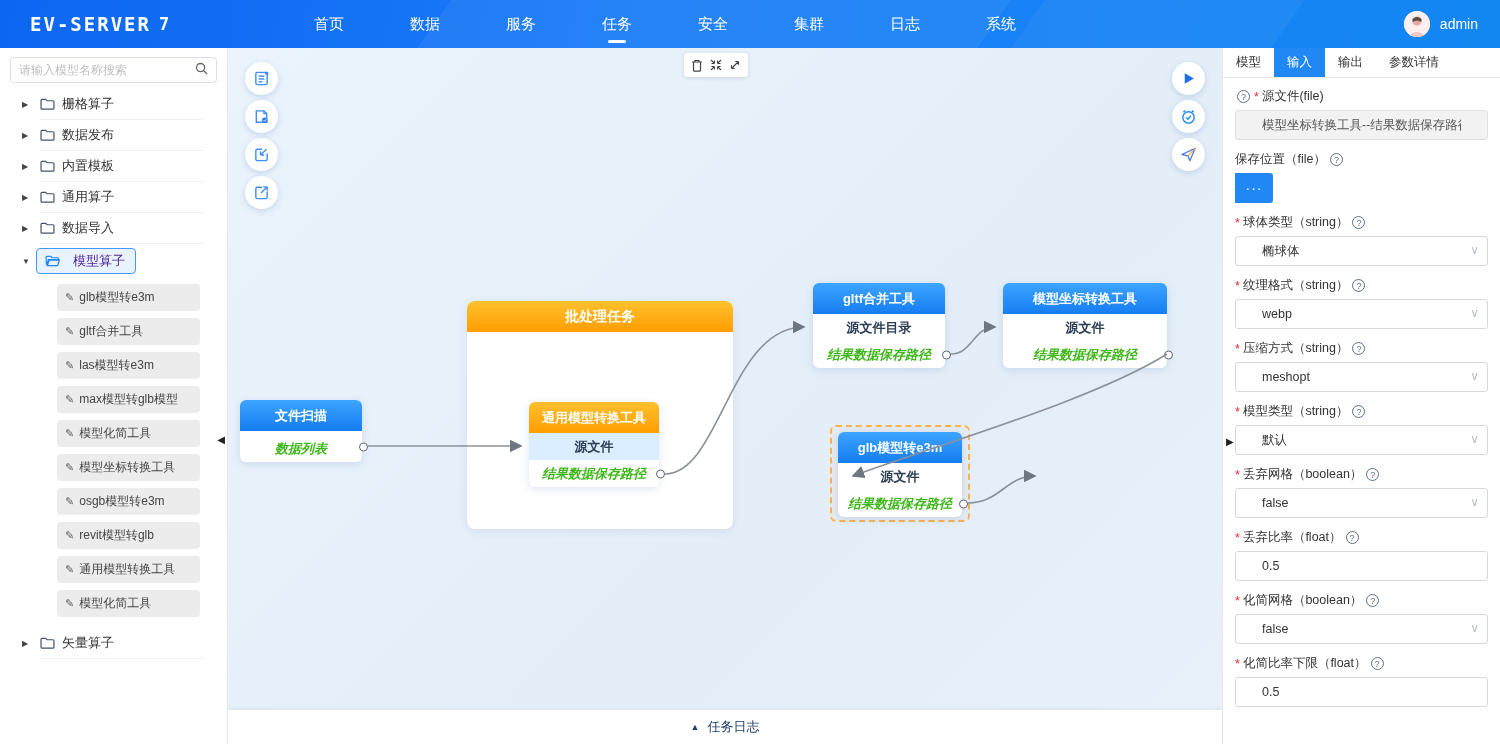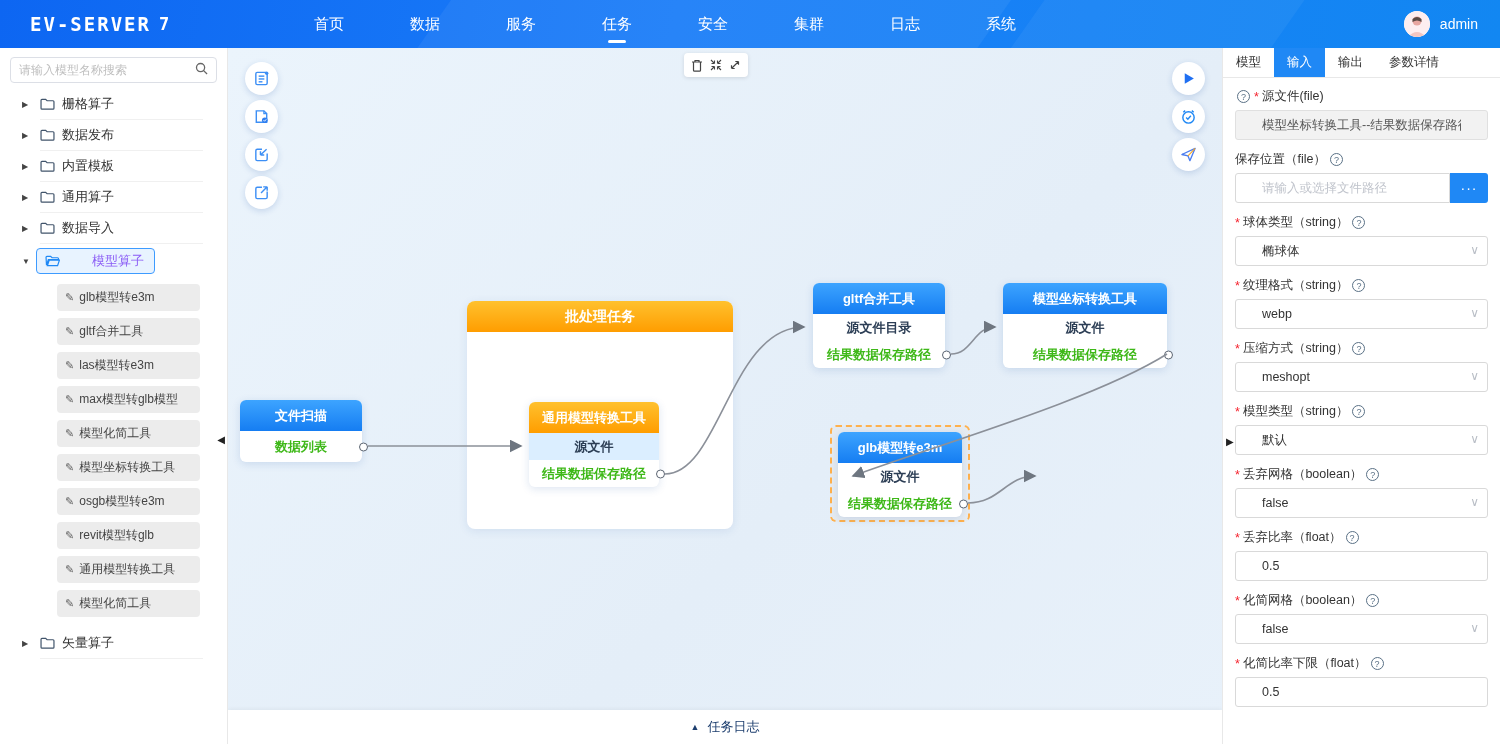--- a/index.html
+++ b/index.html
@@ -30,21 +30,21 @@
   .search-box input { border:none; outline:none; flex:1; font-size:12px; color:#333; font-family:inherit; background:transparent;}
   .search-box input::placeholder { color:#bfbfbf; }
   .tree { margin-top:4px; }
   .folder-row { display:flex; align-items:center; height:30px; padding-left:22px; cursor:pointer; }
   .caret { width:18px; font-size:8px; color:#444; }
   .f-icon { width:22px; display:flex; align-items:center; }
   .folder-label { font-size:13px; color:#333;text-align:right; }
   .sep { height:1px; background:#f0f0f0; margin:0 24px 0 40px; }
   .folder-pill { display:flex; align-items:center; gap:6px; background:#e8f3ff; border:1px solid #3d9bff;
     border-radius:4px; padding:3px 10px 3px 8px; margin-left:-4px; }
-  .folder-pill .folder-label { color:#8b5cf6;margin-left:19px; }
+  .folder-pill .folder-label { color:#4c1d95; }
   .children { padding:6px 0 4px 57px; }
   .child-item { width:143px; background:#ececec; border-radius:4px; padding:5px 8px; margin-bottom:7px;
     font-size:12px; color:#444; display:flex; align-items:center; gap:5px; cursor:pointer;}
   .clip-icon { color:#666; font-size:11px; }
   .side-collapse { position:absolute; right:2px; top:386px; font-size:10px; color:#222; cursor:pointer;}
 
   
   .canvas { position:absolute; left:228px; top:48px; width:994px; height:696px;
     background:linear-gradient(135deg,#ebf4fc 0%,#e4eef8 60%,#e8f1fa 100%); overflow:hidden; }
   .circle-btn { position:absolute; width:33px; height:33px; border-radius:50%; background:#fff;
@@ -56,23 +56,23 @@
   .group-box { position:absolute; left:239px; top:253px; width:266px; height:228px; background:#fff;
     border-radius:8px; box-shadow:0 2px 10px rgba(30,80,160,.10); z-index:1;}
   .group-header { height:31px; border-radius:8px 8px 0 0; background:linear-gradient(180deg,#ffc62e,#ff9e00);
     color:#fff; font-size:14px; font-weight:bold; display:flex; align-items:center; justify-content:center;}
 
   .node { position:absolute; background:#fff; border-radius:6px; box-shadow:0 2px 8px rgba(30,80,160,.15); z-index:2;}
   .node-header { height:31px; border-radius:6px 6px 0 0; color:#fff; font-size:13px; font-weight:bold;
     display:flex; align-items:center; justify-content:center; padding:0 6px; white-space:nowrap;}
   .hdr-blue { background:linear-gradient(180deg,#3da4ff,#157df2); }
   .hdr-orange { background:linear-gradient(180deg,#ffc12e,#ff9d00); }
-  .node-row { position:relative; height:27px; display:flex; align-items:center; justify-content:center;
+  .node-row { position:relative; height:27px; display:flex; align-items:flex-end; justify-content:center;
     font-size:13px; font-weight:600; color:#2c3e55; white-space:nowrap; padding:4px 8px;}
-  .node-row.green { color:#3eb818; }
+  .node-row.green { color:#3eb818;font-style:italic; }
   .node-row.hl { background:#dbeeff; }
   .node-row.tall { height:31px; }
   .port { position:absolute; right:-6px; top:50%; transform:translateY(-50%); width:9px; height:9px;
     border:1.6px solid #5d6673; border-radius:50%; background:#fff; z-index:3;}
   .selection { position:absolute; left:602px; top:377px; width:140px; height:97px;
     border:2px dashed #ffb14d; border-radius:6px; background:rgba(255,177,77,.04); z-index:1;}
 
   .edges { position:absolute; left:0; top:0; width:994px; height:696px; z-index:4; pointer-events:none; }
 
   .log-bar { position:absolute; left:0; bottom:0; width:994px; height:34px; background:#fff;
@@ -436,21 +436,20 @@
       </div>
       <input class="f-input readonly" readonly="" value="模型坐标转换工具--结果数据保存路径" style="">
     </div>
 
     <div class="field">
       <div class="f-label">
         <span>保存位置（file）</span>
           <span class="qmark">?</span>
       </div>
       <div class="input-group">
-        <input class="f-input" placeholder="请输入或选择文件路径" style="">
         <button class="dots-btn">···</button>
       </div>
     </div>
 
     <div class="field">
       <div class="f-label">
           <span class="req">*</span>
           <span>球体类型（string）</span>
           <span class="qmark">?</span>
         </div>

